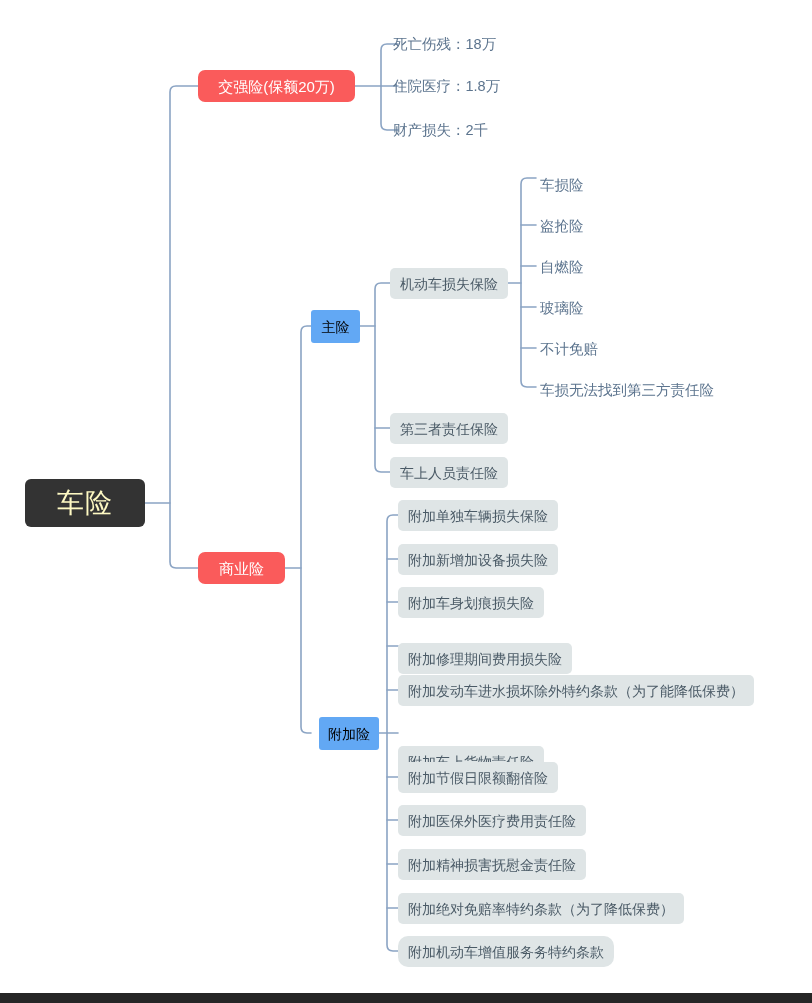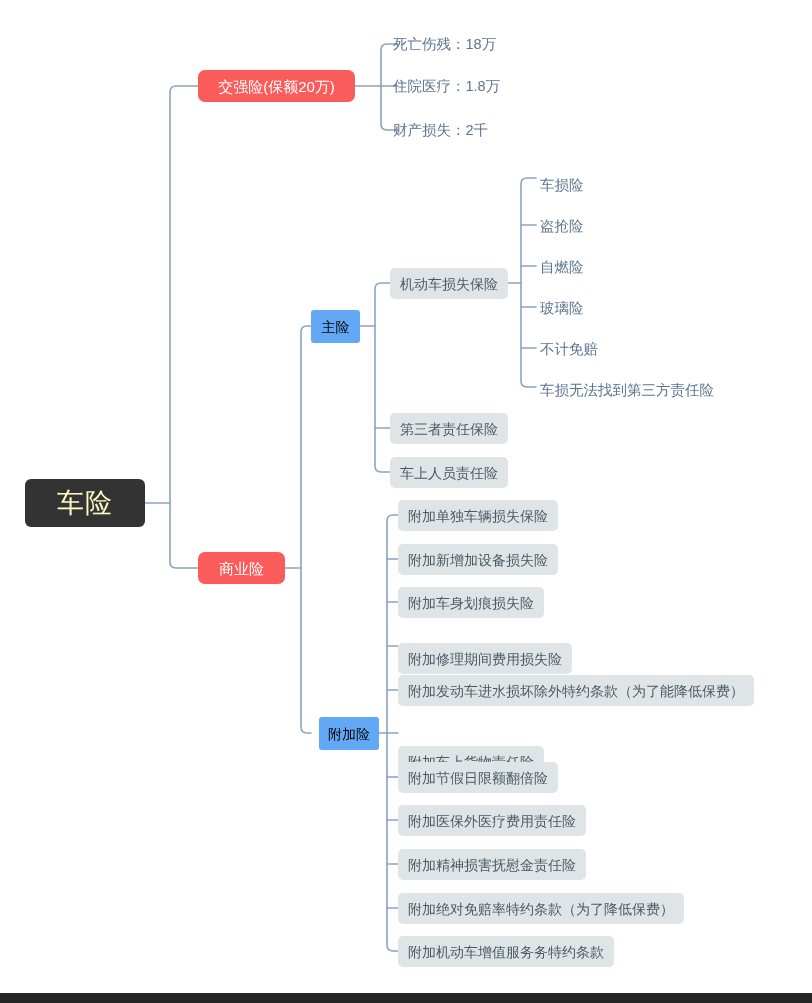--- a/index.html
+++ b/index.html
@@ -166,17 +166,17 @@
   <div class="node chip" style="left:398px; top:500px; height:31px;">附加单独车辆损失保险</div>
   <div class="node chip" style="left:398px; top:544px; height:31px;">附加新增加设备损失险</div>
   <div class="node chip" style="left:398px; top:587px; height:31px;">附加车身划痕损失险</div>
   <div class="node chip" style="left:398px; top:643px; height:31px;">附加修理期间费用损失险</div>
   <div class="node chip" style="left:398px; top:675px; height:31px;">附加发动车进水损坏除外特约条款（为了能降低保费）</div>
   <div class="node chip" style="left:398px; top:718px; height:31px;margin-top:28px;">附加车上货物责任险</div>
   <div class="node chip" style="left:398px; top:762px; height:31px;">附加节假日限额翻倍险</div>
   <div class="node chip" style="left:398px; top:805px; height:31px;">附加医保外医疗费用责任险</div>
   <div class="node chip" style="left:398px; top:849px; height:31px;">附加精神损害抚慰金责任险</div>
   <div class="node chip" style="left:398px; top:893px; height:31px;">附加绝对免赔率特约条款（为了降低保费）</div>
-  <div class="node chip" style="left:398px; top:936px; height:31px;">附加机动车增值服务务特约条款</div>
+  <div class="node chip" style="left:398px; top:936px; height:31px;border-radius:10px;">附加机动车增值服务务特约条款</div>
 
   <div id="bottom-bar"></div>
 
 </div>
 
 </body></html>

